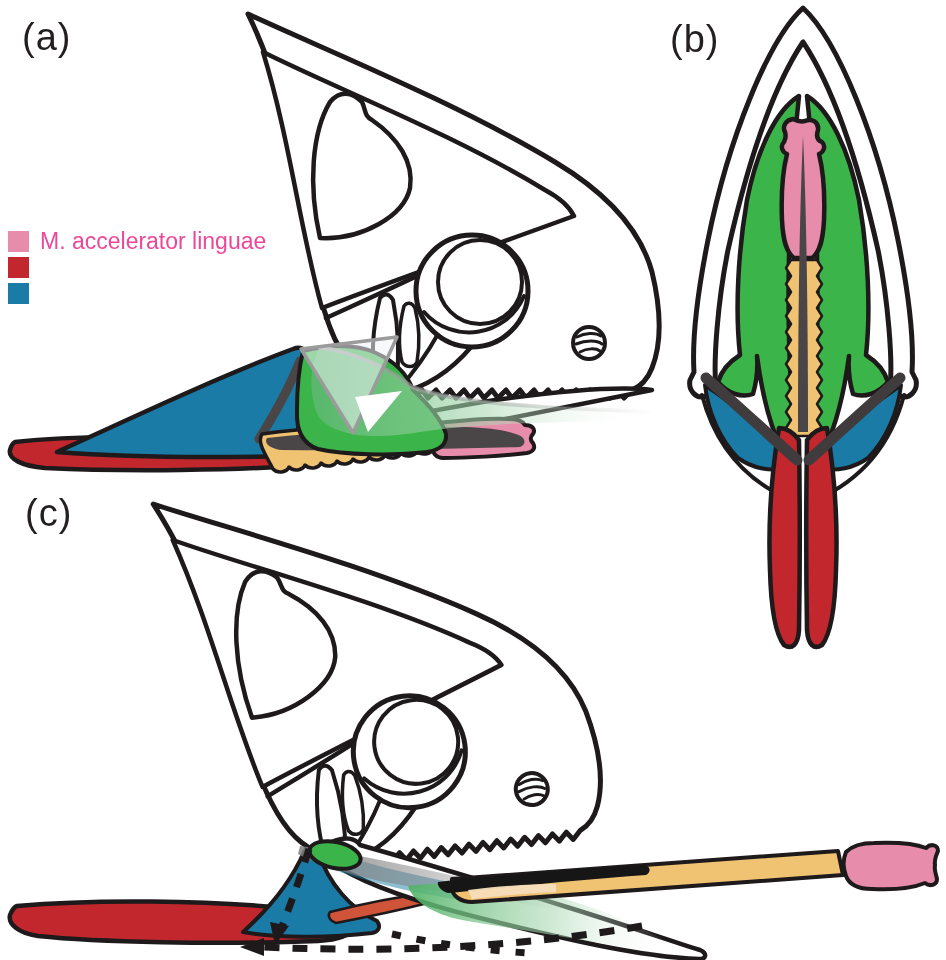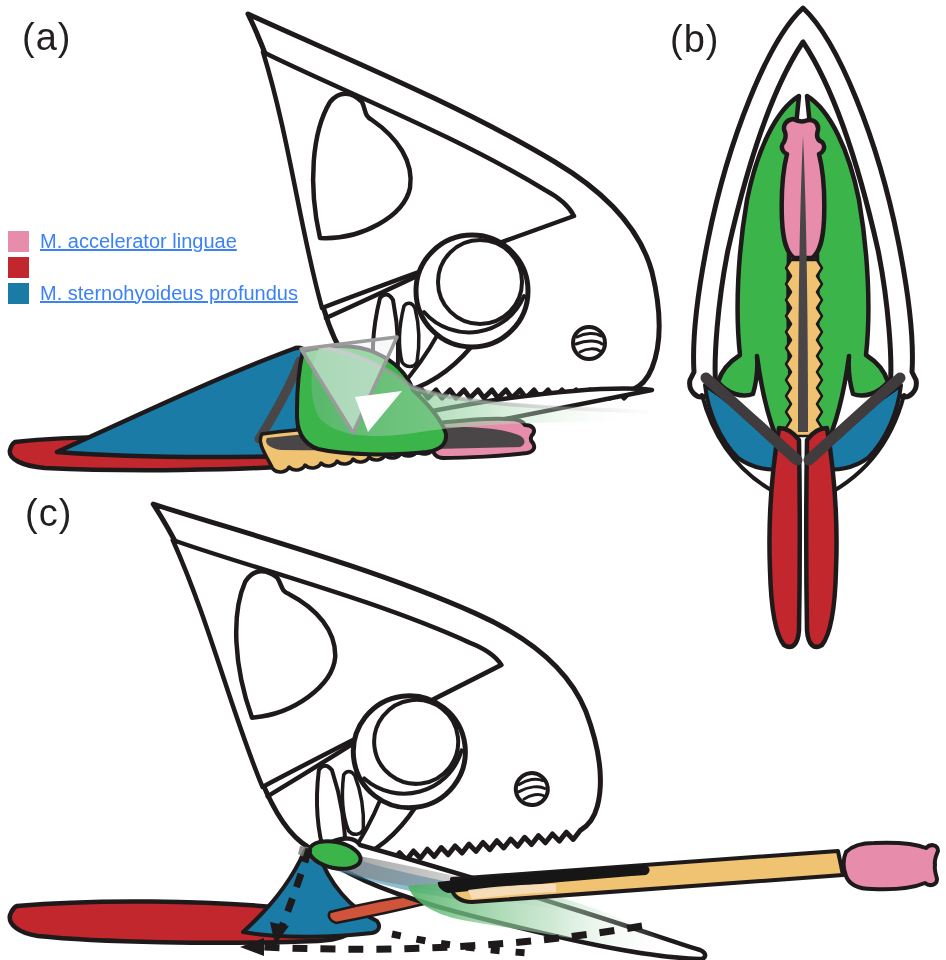--- a/index.html
+++ b/index.html
@@ -6,21 +6,21 @@
   .stage{position:relative;width:946px;height:960px;background:#fff;overflow:hidden;
          font-family:"Liberation Sans", sans-serif;color:#231f20;}
   .stage svg{position:absolute;left:0;top:0;}
   .panel-label{position:absolute;font-size:38px;color:#231f20;letter-spacing:1px;}
   #label-a{left:22px;top:16px;}
   #label-b{left:670px;top:18px;}
   #label-c{left:25px;top:492px;}
   .legend{position:absolute;left:8px;top:228px;}
   .legend-row{display:flex;align-items:center;height:26px;}
   .swatch{width:21px;height:21px;margin-right:11px;flex:0 0 auto;}
-  .legend-label{font-size:20px;white-space:nowrap;color:#3b82f6;text-decoration:underline;}
+  .legend-label{font-size:23px;white-space:nowrap;color:#ec4899;}
 </style>
 </head>
 <body>
 
 <div class="stage">
 
 <svg width="946" height="960" viewBox="0 0 946 960">
   <defs>
     <linearGradient id="ggA" x1="320" y1="400" x2="660" y2="410" gradientUnits="userSpaceOnUse">
       <stop offset="0" stop-color="#5fb973" stop-opacity="0.85"></stop>
@@ -216,17 +216,16 @@
 <div class="legend">
   <div class="legend-row">
     <div class="swatch" style="background-color: rgb(231, 140, 170);"></div>
     <div class="legend-label">M. accelerator linguae</div>
   </div>
   <div class="legend-row">
     <div class="swatch" style="background-color: rgb(193, 39, 45);"></div>
   </div>
   <div class="legend-row">
     <div class="swatch" style="background-color: rgb(26, 123, 166);"></div>
-    <div class="legend-label">M. sternohyoideus profundus</div>
   </div>
 </div>
 
 </div>
 
 </body></html>

